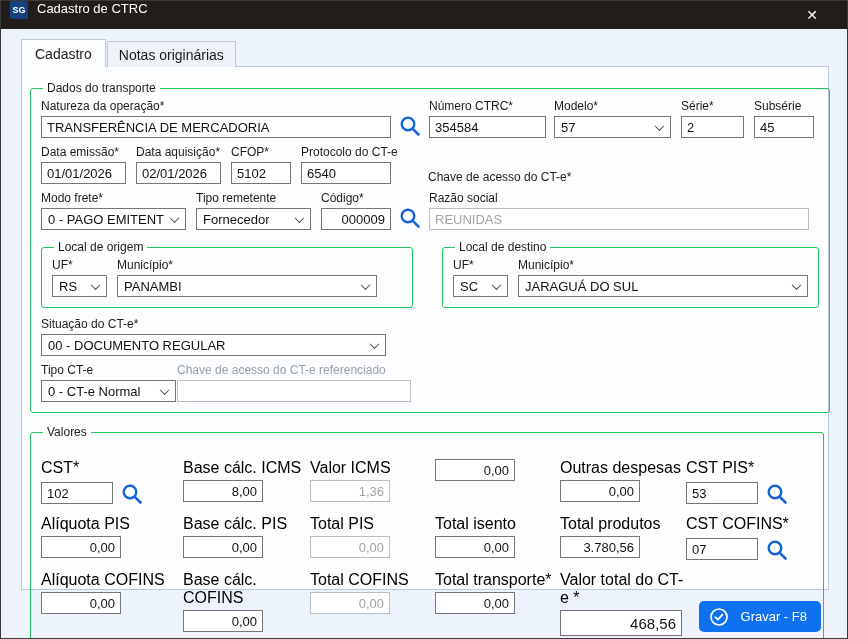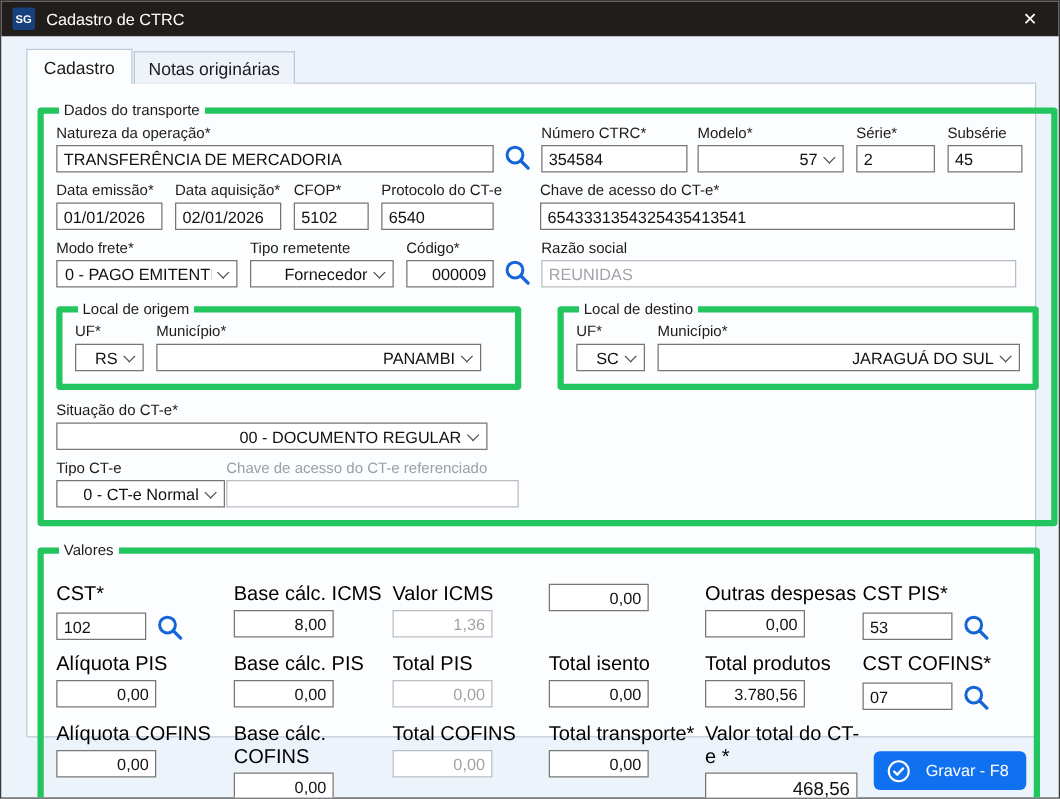--- a/index.html
+++ b/index.html
@@ -1,50 +1,50 @@
 <!DOCTYPE html>
 <html><head>
 <meta charset="utf-8">
 <style>
   * { box-sizing: border-box; margin: 0; padding: 0; }
   html,body { width:848px; height:639px; }
   body { font-family: "Liberation Sans", "DejaVu Sans", sans-serif; background:#9aa2ad; }
   .window { width:848px; height:639px; background:#edf3fb; display:flex; flex-direction:column; overflow:hidden; border:1px solid #3a3a3a; }
 
   
-  .titlebar { height:28px; background:#211d1a; display:flex; align-items:center; padding:0 0 0 9px; flex:0 0 auto; }
+  .titlebar { height:28px; background:#211d1a; display:flex; padding:0 12px 0 9px; flex:0 0 auto; }
   .appicon { width:18px; height:18px; background:#17417e; color:#fff; font-size:9px; font-weight:bold; display:flex; align-items:center; justify-content:center; border-radius:2px; }
   .apptitle { color:#ffffff; font-size:13px; margin-left:9px; }
   .closebtn { margin-left:auto; width:46px; height:28px; display:flex; align-items:center; justify-content:center; color:#fff; font-size:14px; cursor:pointer; }
 
   .bodyarea { flex:1; padding:12px 10px 0 20px; position:relative; }
 
   
   .tabs { display:flex; position:relative; z-index:2; }
   .tab { font-size:14px; color:#1b1b1b; border:1px solid #bcc7d8; border-bottom:none; padding:5px 11px 4px 11px; background:#eef3fa; margin-right:1px; cursor:pointer; }
   .tab.active { background:#fcfdfe; padding:6px 13px 5px 13px; margin-top:-2px; position:relative; }
   .tab.active::after { content:""; position:absolute; left:0; right:0; bottom:-1px; height:2px; background:#fcfdfe; }
 
   
   .panel { width:808px; height:524px; background:#fcfdfe; border:1px solid #bcc7d8; margin-top:-1px; padding:14px 8px 6px 8px; position:relative; z-index:1; }
 
   
-  fieldset { border:5px solid #22c55e; border-radius:3px; padding:4px 10px 10px 10px; }
+  fieldset { border:1px solid #22c55e; border-radius:3px; padding:4px 10px 10px 10px; }
   fieldset legend { font-size:12px; color:#1c1c1c; padding:0 4px; margin-left:2px; }
 
   .row { display:flex; align-items:flex-end; }
   .fld { display:flex; flex-direction:column; gap:3px; }
   .fld > label { font-size:12px; color:#1c1c1c; white-space:nowrap; }
   .fld > label.graylab { color:#9aa0a8; }
 
   .inp { height:22px; border:1px solid #767676; background:#fff; font-family:"Liberation Sans",sans-serif; font-size:13px; color:#111; padding:0 5px; width:100%; }
   .inp.num { text-align:right; }
   .inp.dis { color:#a0a4a9; border-color:#b9bdc3; }
 
-  .combo { height:22px; border:1px solid #767676; background:#fff; display:flex; align-items:center; justify-content:flex-end; padding:0 7px 0 6px; font-size:13px; color:#111; cursor:default; }
+  .combo { height:22px; border:1px solid #767676; background:#fff; display:flex; align-items:center; justify-content:space-between; padding:0 7px 0 6px; font-size:13px; color:#111; cursor:default; }
   .combo .ctext { overflow:hidden; white-space:nowrap; }
   .chev { width:7px; height:7px; border-right:1.4px solid #4a4a4a; border-bottom:1.4px solid #4a4a4a; transform:rotate(45deg) translate(-1px,-1px); flex:0 0 auto; margin-left:6px; }
 
   .mag { width:26px; height:26px; display:flex; align-items:flex-end; margin-left:7px; cursor:pointer; flex:0 0 auto; }
 
   
   .vgrid { display:grid; grid-template-columns:142px 127px 125px 125px 126px 127px; row-gap:9px; margin-top:16px; }
   .vcell { display:flex; flex-direction:column; gap:3px; }
   .cstrow { display:flex; align-items:center; }
 
@@ -118,21 +118,20 @@
           <div class="fld" style="width:60px; margin-left:10px">
             <label>CFOP*</label>
             <input class="inp" value="5102" style="">
           </div>
           <div class="fld" style="width:90px; margin-left:10px">
             <label>Protocolo do CT-e</label>
             <input class="inp" value="6540" style="">
           </div>
           <div class="fld" style="width:380px; margin-left:37px">
             <label>Chave de acesso do CT-e*</label>
-            <input class="inp" value="6543331354325435413541" style="">
           </div>
         </div>
 
         <div class="row" style="margin-top:7px">
           <div class="fld" style="width:145px">
             <label>Modo frete*</label>
             <div class="combo">
               <span class="ctext">0 - PAGO EMITENTE</span>
               <span class="chev"></span>
             </div>

